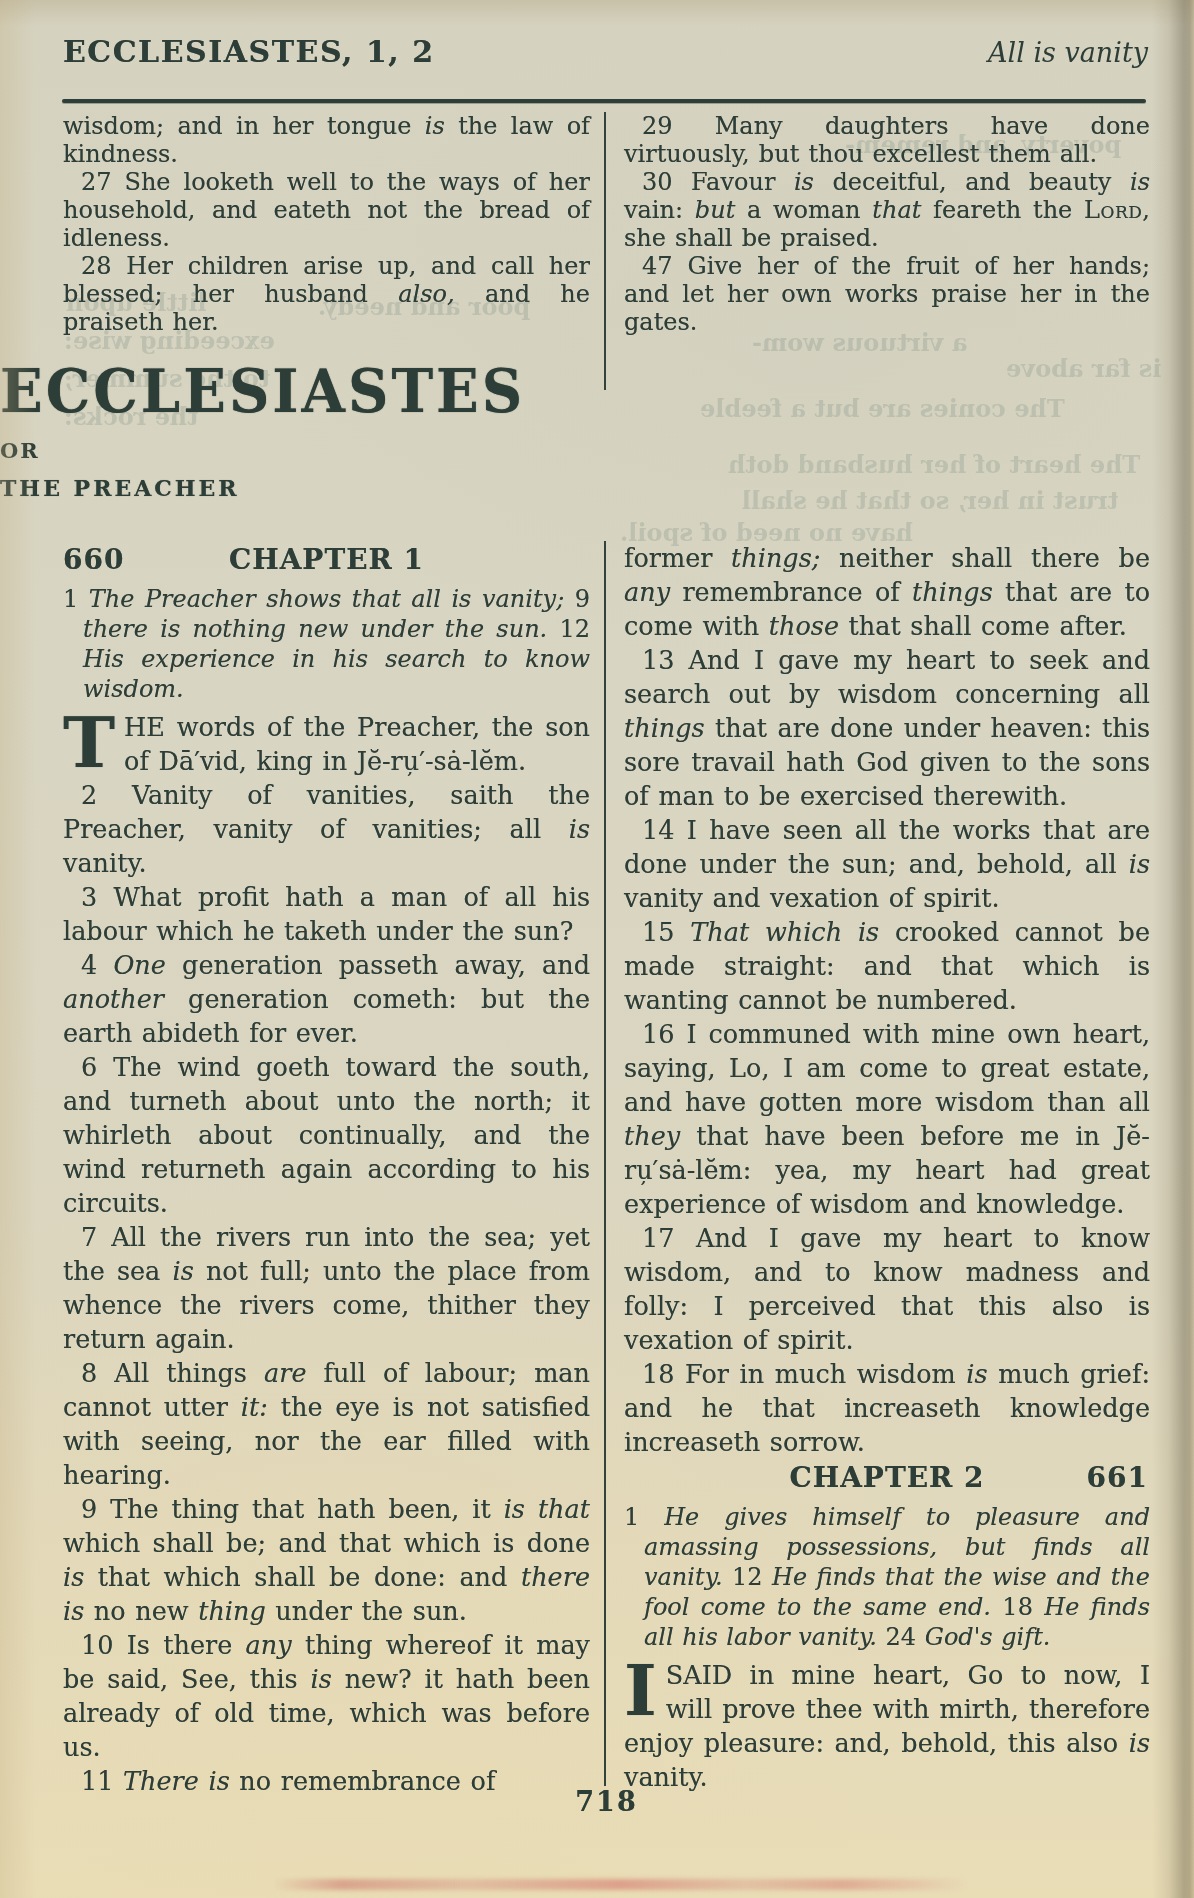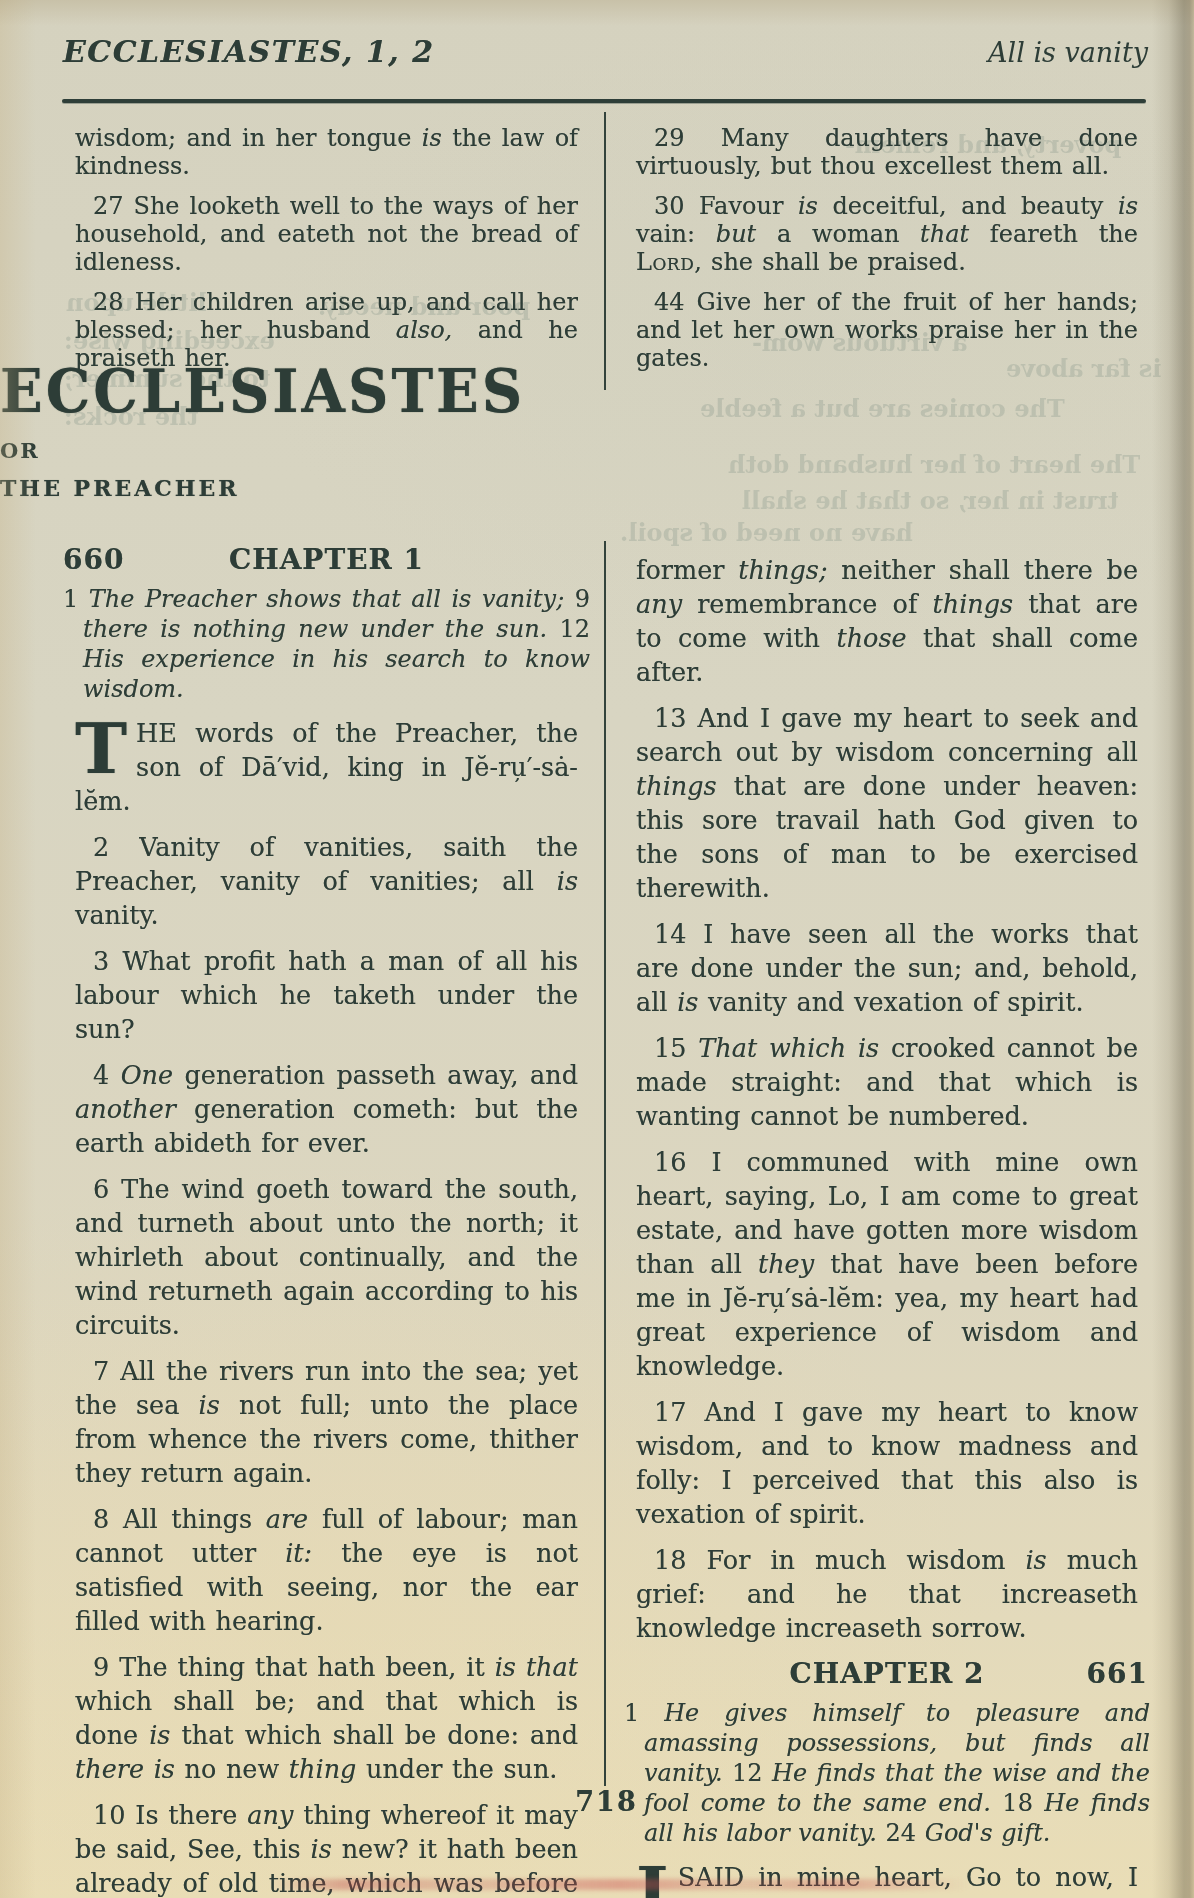--- a/index.html
+++ b/index.html
@@ -14,33 +14,33 @@
   }
   .layer{position:absolute;inset:0;}
   #bleed-layer{z-index:1;}
   #content-layer{z-index:2;}
   #overlay-layer{z-index:3;pointer-events:none;}
 
   
   .header{position:absolute;top:34px;left:63px;right:46px;display:flex;
     justify-content:space-between;align-items:baseline;}
   .header-left{font-size:30px;font-weight:bold;letter-spacing:1.5px;
-    text-shadow:0 0 .6px rgba(45,61,55,.65);font-style:italic;}
+    text-shadow:0 0 .6px rgba(45,61,55,.65);}
   .header-right{font-size:27px;font-style:italic;}
   .rule{position:absolute;top:99px;left:62px;right:48px;height:4px;
     background:#2e3e38;border-radius:2px;box-shadow:0 1px 0 rgba(46,62,56,.35);}
 
   
   .two-col{position:absolute;left:63px;right:44px;display:flex;align-items:stretch;}
   .col-left{width:541px;padding-right:14px;box-sizing:border-box;}
   .col-right{flex:1;border-left:2.5px solid #33433c;padding-left:18px;box-sizing:border-box;}
   #sec-top{top:112px;min-height:278px;}
   #sec-main{top:541px;bottom:112px;}
 
-  p{margin:12px;}
+  p{margin:0;}
   .verse{font-size:24px;line-height:28px;text-align:justify;text-indent:18px;
     word-spacing:1.5px;text-shadow:0 0 .5px rgba(45,61,55,.55);}
   .cont{text-indent:0;}
   #sec-main .verse{font-size:25.5px;line-height:34px;}
   i{font-style:italic;}
   .sc{font-variant:small-caps;letter-spacing:.5px;}
   .rm{font-style:normal;}
 
   .summary{font-size:24px;line-height:30px;font-style:italic;text-align:justify;
     padding-left:20px;text-indent:-20px;margin:2px 0 6px 0;word-spacing:1px;
@@ -118,21 +118,21 @@
 
     <div class="two-col" id="sec-top">
       <div class="col-left">
           <p class="verse cont">wisdom; and in her tongue <i>is</i> the law of kindness.</p>
           <p class="verse">27 She looketh well to the ways of her household, and eateth not the bread of idleness.</p>
           <p class="verse">28 Her children arise up, and call her blessed; her husband <i>also,</i> and he praiseth her.</p>
         </div>
       <div class="col-right">
           <p class="verse">29 Many daughters have done virtuously, but thou excellest them all.</p>
           <p class="verse">30 Favour <i>is</i> deceitful, and beauty <i>is</i> vain: <i>but</i> a woman <i>that</i> feareth the <span class="sc">Lord</span>, she shall be praised.</p>
-          <p class="verse">44 Give her of the fruit of her hands; and let her own works praise her in the gates.</p>
+          <p class="verse">47 Give her of the fruit of her hands; and let her own works praise her in the gates.</p>
         </div>
     </div>
 
     <div id="title-block">
       <div class="book-title">ECCLESIASTES</div>
       <div class="book-or">OR</div>
       <div class="book-subtitle">THE PREACHER</div>
     </div>
 
     <div class="two-col" id="sec-main">

